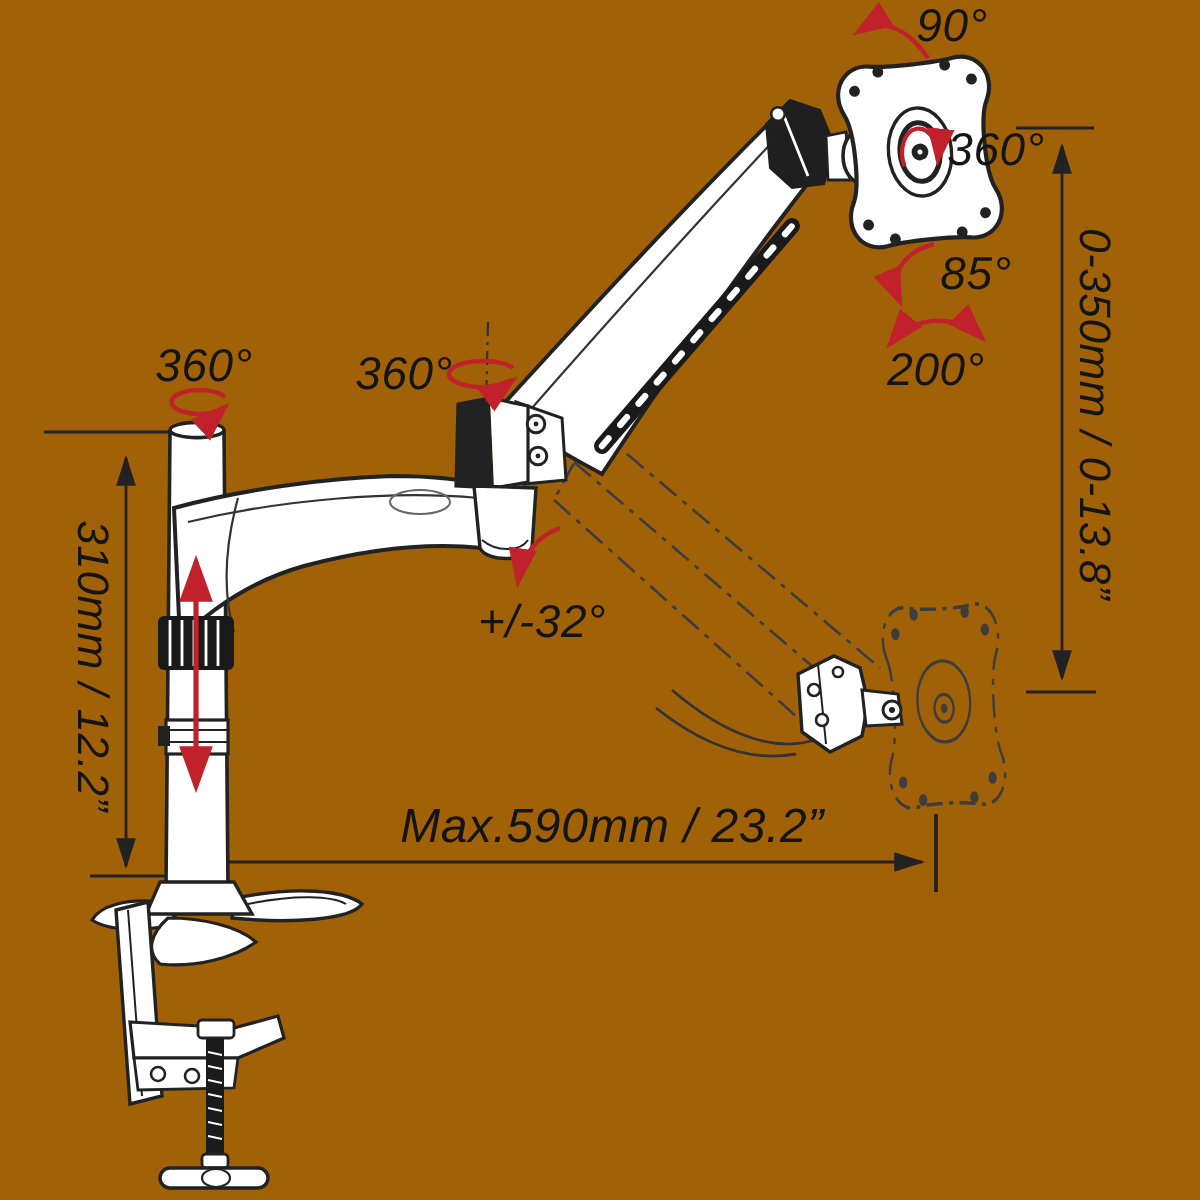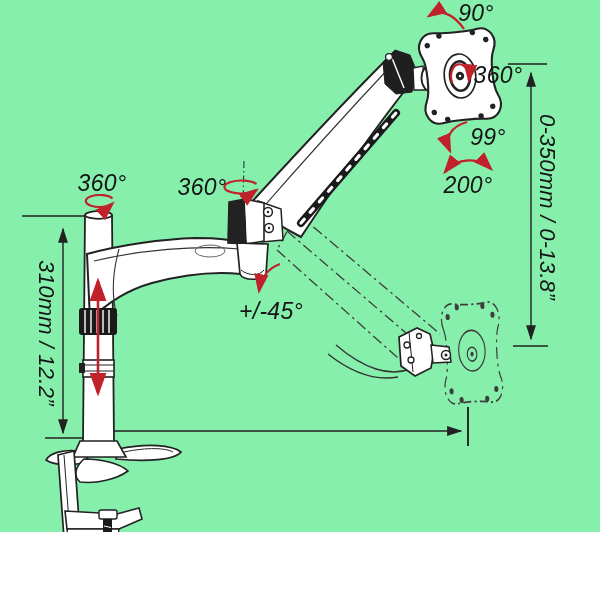--- a/index.html
+++ b/index.html
@@ -1,17 +1,17 @@
 <!DOCTYPE html>
 <html><head>
 <meta charset="utf-8">
 <style>
   html,body { margin:0; padding:0; background:#ffffff; }
   .stage {
-    position:relative; width:600px; height:532px; background:#86efac;
+    position:relative; width:600px; height:600px; background:#a16207;
     font-family:"Liberation Sans", sans-serif; overflow:hidden;
   }
   .stage svg { position:absolute; left:0; top:0; }
   .lbl {
     position:absolute; font-style:italic; font-size:23px; color:#141414;
     white-space:nowrap; transform:translate(-50%,-50%); letter-spacing:.3px;
     line-height:1;
   }
   .lbl.rot90 { transform:translate(-50%,-50%) rotate(90deg); }
   .lbl.dim   { font-size:22px; }
@@ -177,21 +177,22 @@
     <path d="M 464,29 C 453,13 440,9 429,16" stroke-width="2.2" marker-end="url(#rA)"></path>
     <path d="M 467,122 C 452,126 444,137 450,151" stroke-width="2.2" marker-end="url(#rA)"></path>
     <path d="M 445,172 C 457,157 479,157 491,169" stroke-width="2.2" marker-start="url(#rA)" marker-end="url(#rA)"></path>
     <path d="M 280,264 C 269,268 261,277 259,291" stroke-width="2.2" marker-end="url(#rA)"></path>
     <path d="M 98,281 L 98,393" stroke-width="2.6" marker-start="url(#rA)" marker-end="url(#rA)"></path>
   </g>
 </svg>
 
   <div class="lbl" style="left:476px;top:13px">90°</div>
   <div class="lbl" style="left:498px;top:75px">360°</div>
-  <div class="lbl" style="left:488px;top:137px">99°</div>
+  <div class="lbl" style="left:488px;top:137px">85°</div>
   <div class="lbl" style="left:468px;top:185px">200°</div>
   <div class="lbl" style="left:102px;top:183px">360°</div>
   <div class="lbl" style="left:202px;top:187px">360°</div>
-  <div class="lbl" style="left:271px;top:311px">+/-45°</div>
+  <div class="lbl" style="left:271px;top:311px">+/-32°</div>
   <div class="lbl dim rot90" style="left:547px;top:207px">0-350mm / 0-13.8”</div>
   <div class="lbl dim rot90" style="left:46px;top:333px">310mm / 12.2”</div>
+  <div class="lbl reach" style="left:306px;top:414px">Max.590mm / 23.2”</div>
 
 </div>
 
 </body></html>

